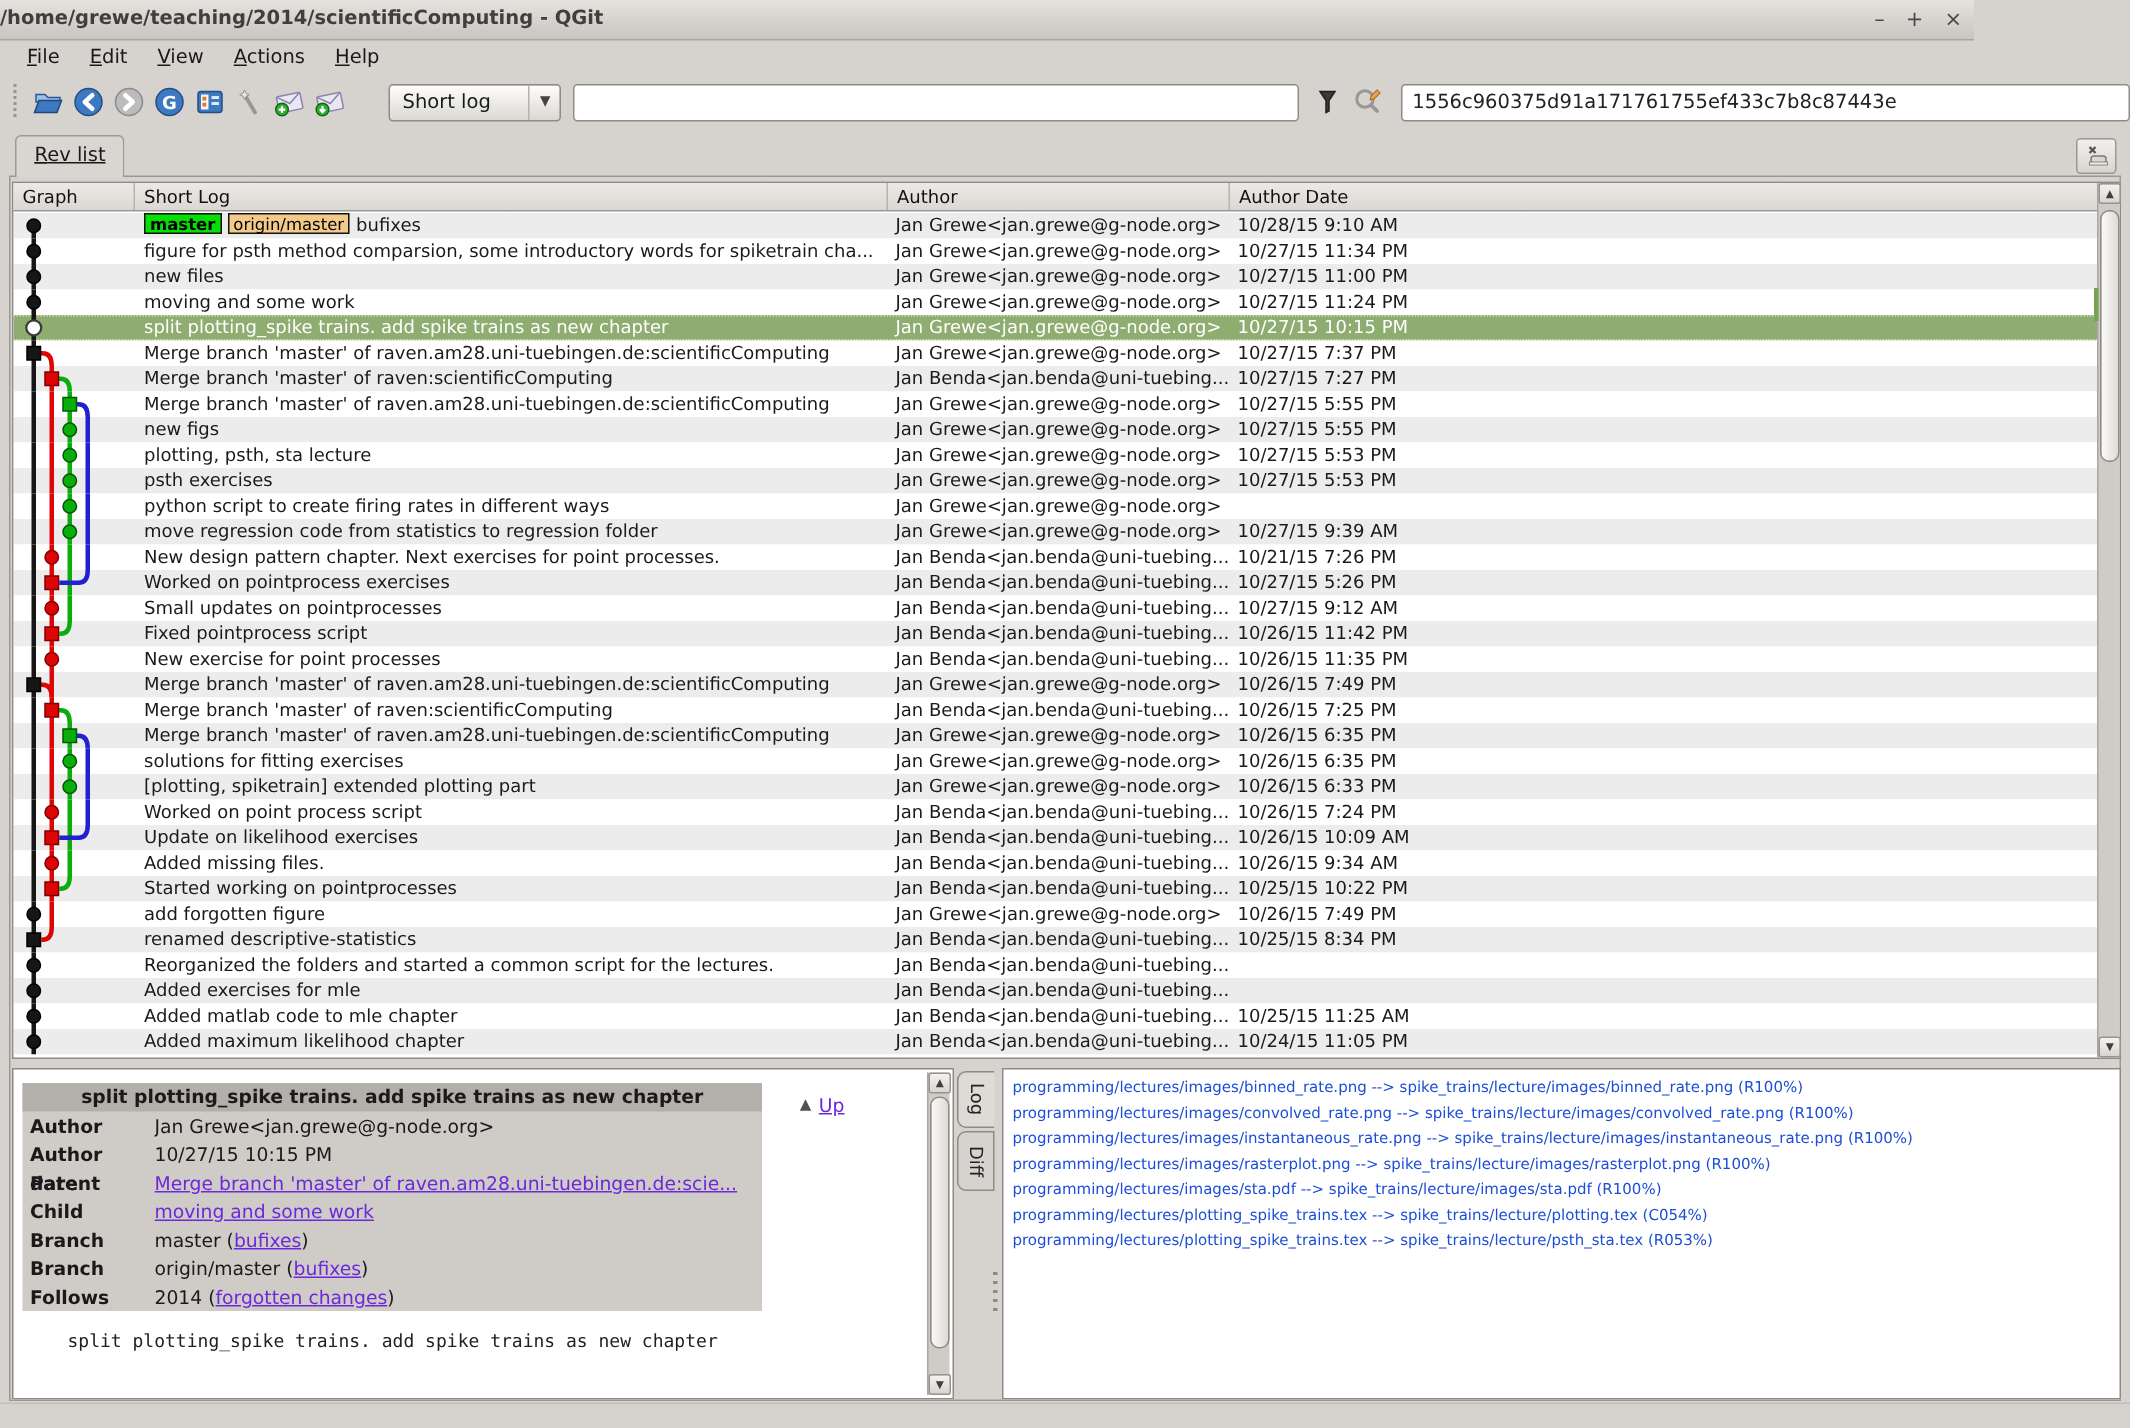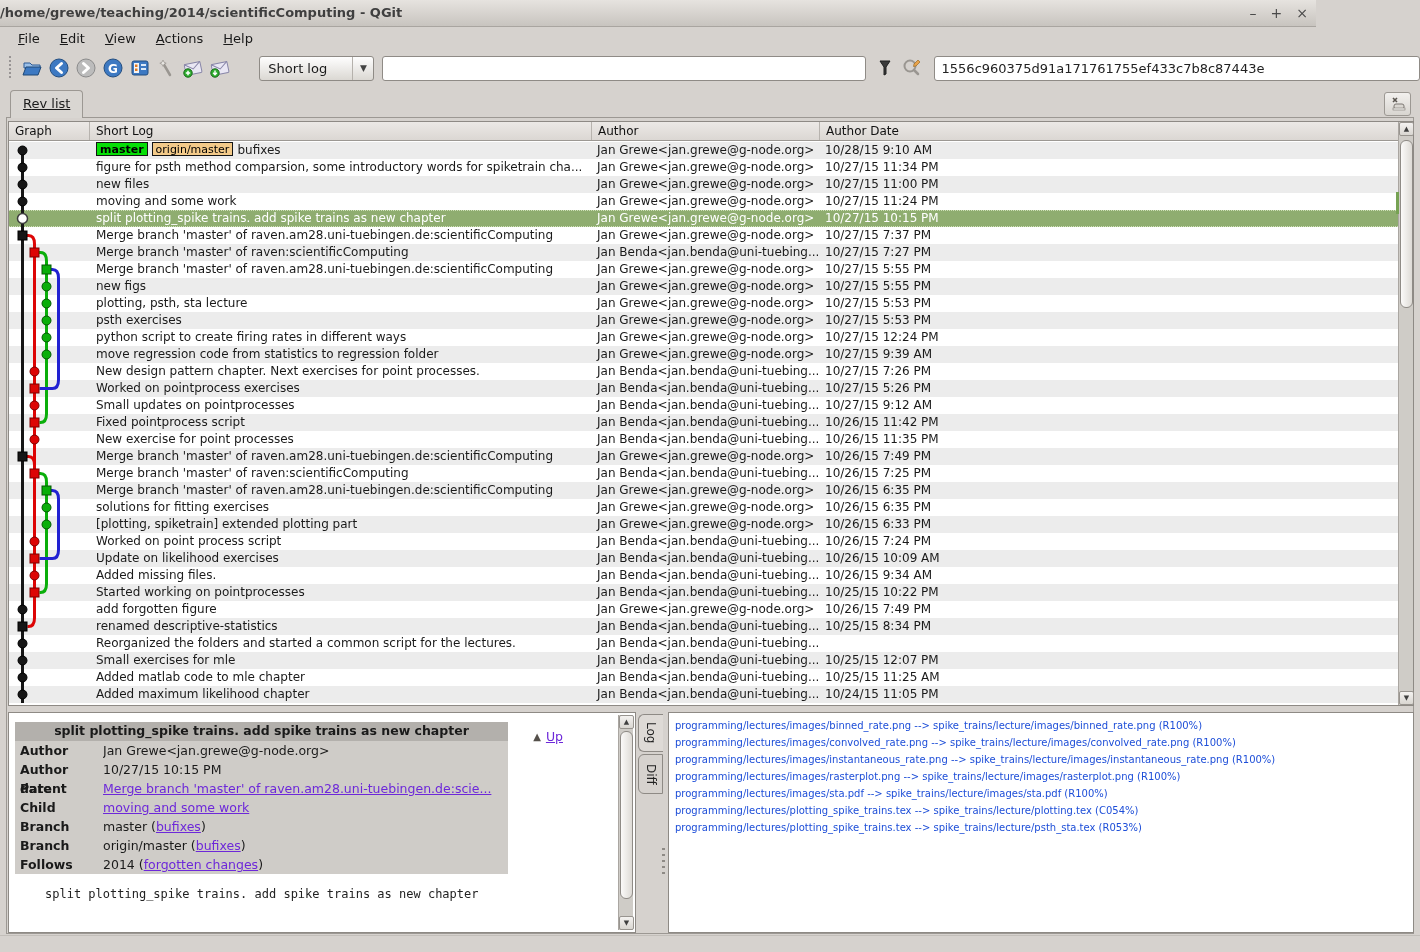--- a/index.html
+++ b/index.html
@@ -283,33 +283,32 @@
       <div class="rrow alt">
         <div></div>
         <div class="c-log">psth exercises</div>
         <div class="c-auth">Jan Grewe&lt;jan.grewe@g-node.org&gt;</div>
         <div class="c-date">10/27/15 5:53 PM</div>
       </div>
       <div class="rrow">
         <div></div>
         <div class="c-log">python script to create firing rates in different ways</div>
         <div class="c-auth">Jan Grewe&lt;jan.grewe@g-node.org&gt;</div>
-        <div class="c-date">10/27/15 12:24 PM</div>
       </div>
       <div class="rrow alt">
         <div></div>
         <div class="c-log">move regression code from statistics to regression folder</div>
         <div class="c-auth">Jan Grewe&lt;jan.grewe@g-node.org&gt;</div>
         <div class="c-date">10/27/15 9:39 AM</div>
       </div>
       <div class="rrow">
         <div></div>
         <div class="c-log">New design pattern chapter. Next exercises for point processes.</div>
         <div class="c-auth">Jan Benda&lt;jan.benda@uni-tuebing...</div>
-        <div class="c-date">10/27/15 7:26 PM</div>
+        <div class="c-date">10/21/15 7:26 PM</div>
       </div>
       <div class="rrow alt">
         <div></div>
         <div class="c-log">Worked on pointprocess exercises</div>
         <div class="c-auth">Jan Benda&lt;jan.benda@uni-tuebing...</div>
         <div class="c-date">10/27/15 5:26 PM</div>
       </div>
       <div class="rrow">
         <div></div>
         <div class="c-log">Small updates on pointprocesses</div>
@@ -394,23 +393,22 @@
         <div class="c-auth">Jan Benda&lt;jan.benda@uni-tuebing...</div>
         <div class="c-date">10/25/15 8:34 PM</div>
       </div>
       <div class="rrow">
         <div></div>
         <div class="c-log">Reorganized the folders and started a common script for the lectures.</div>
         <div class="c-auth">Jan Benda&lt;jan.benda@uni-tuebing...</div>
       </div>
       <div class="rrow alt">
         <div></div>
-        <div class="c-log">Small exercises for mle</div>
-        <div class="c-auth">Jan Benda&lt;jan.benda@uni-tuebing...</div>
-        <div class="c-date">10/25/15 12:07 PM</div>
+        <div class="c-log">Added exercises for mle</div>
+        <div class="c-auth">Jan Benda&lt;jan.benda@uni-tuebing...</div>
       </div>
       <div class="rrow">
         <div></div>
         <div class="c-log">Added matlab code to mle chapter</div>
         <div class="c-auth">Jan Benda&lt;jan.benda@uni-tuebing...</div>
         <div class="c-date">10/25/15 11:25 AM</div>
       </div>
       <div class="rrow alt">
         <div></div>
         <div class="c-log">Added maximum likelihood chapter</div>

